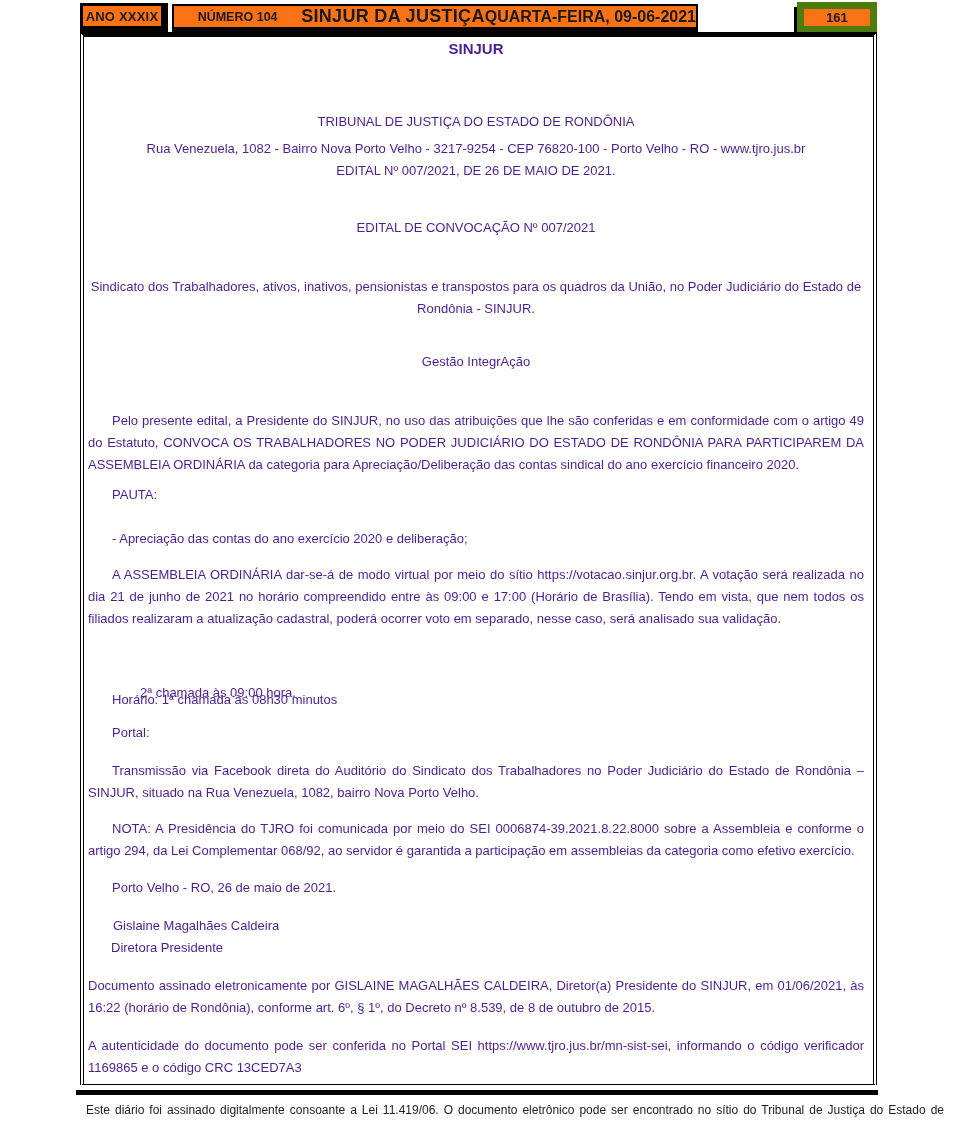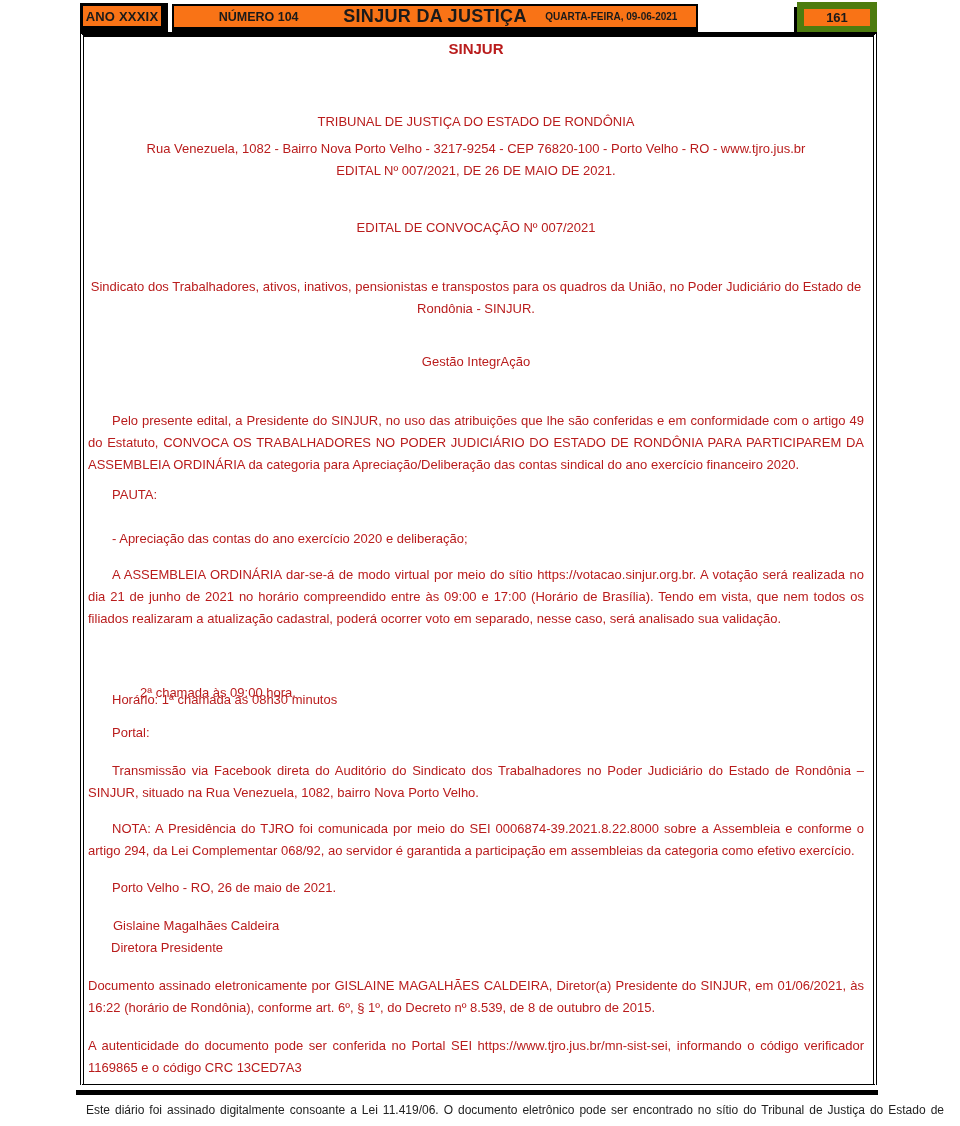--- a/index.html
+++ b/index.html
@@ -25,21 +25,21 @@
     font-size: 13px; letter-spacing: .2px;
   }
   #mid-box {
     left: 172px; top: 4px; width: 526px; height: 29px;
     border: 2px solid #000; border-bottom-width: 6px;
     display: flex;
   }
   .mid-cell { flex: 1; display: flex; align-items: center; justify-content: center; }
   #numero-cell { font-size: 12.5px; }
   #title-cell  { font-size: 18px; letter-spacing: .3px; white-space: nowrap; }
-  #date-cell   { font-size: 10px; white-space: nowrap; }
+  #date-cell   { font-size: 16px; white-space: nowrap; }
   #page-box {
     left: 797px; top: 2px; width: 80px; height: 31px;
     border: 7px solid #4d7c0f;
     box-shadow: -4px 4px 0 -1px #000;
     font-size: 13px;
   }
 
   
   #main-box {
     position: absolute;
@@ -53,21 +53,21 @@
     position: absolute;
     left: 76px; top: 1090px; width: 802px; height: 5px;
     background: #000;
   }
 
   
   .tb {
     position: absolute;
     left: 88px; width: 776px;
     font-size: 13px; line-height: 22px;
-    color: #b91c1c;
+    color: #4c1d95;
   }
   .center  { text-align: center; }
   .justify { text-align: justify; }
   .ind     { text-indent: 24px; }
 
   #t-sinjur     { top: 38px;  font-weight: bold; font-size: 15px; }
   #t-tribunal   { top: 80px; margin-top: 31px; }
   #t-address    { top: 138px; }
   #t-edital     { top: 160px; }
   #t-convocacao { top: 217px; }

